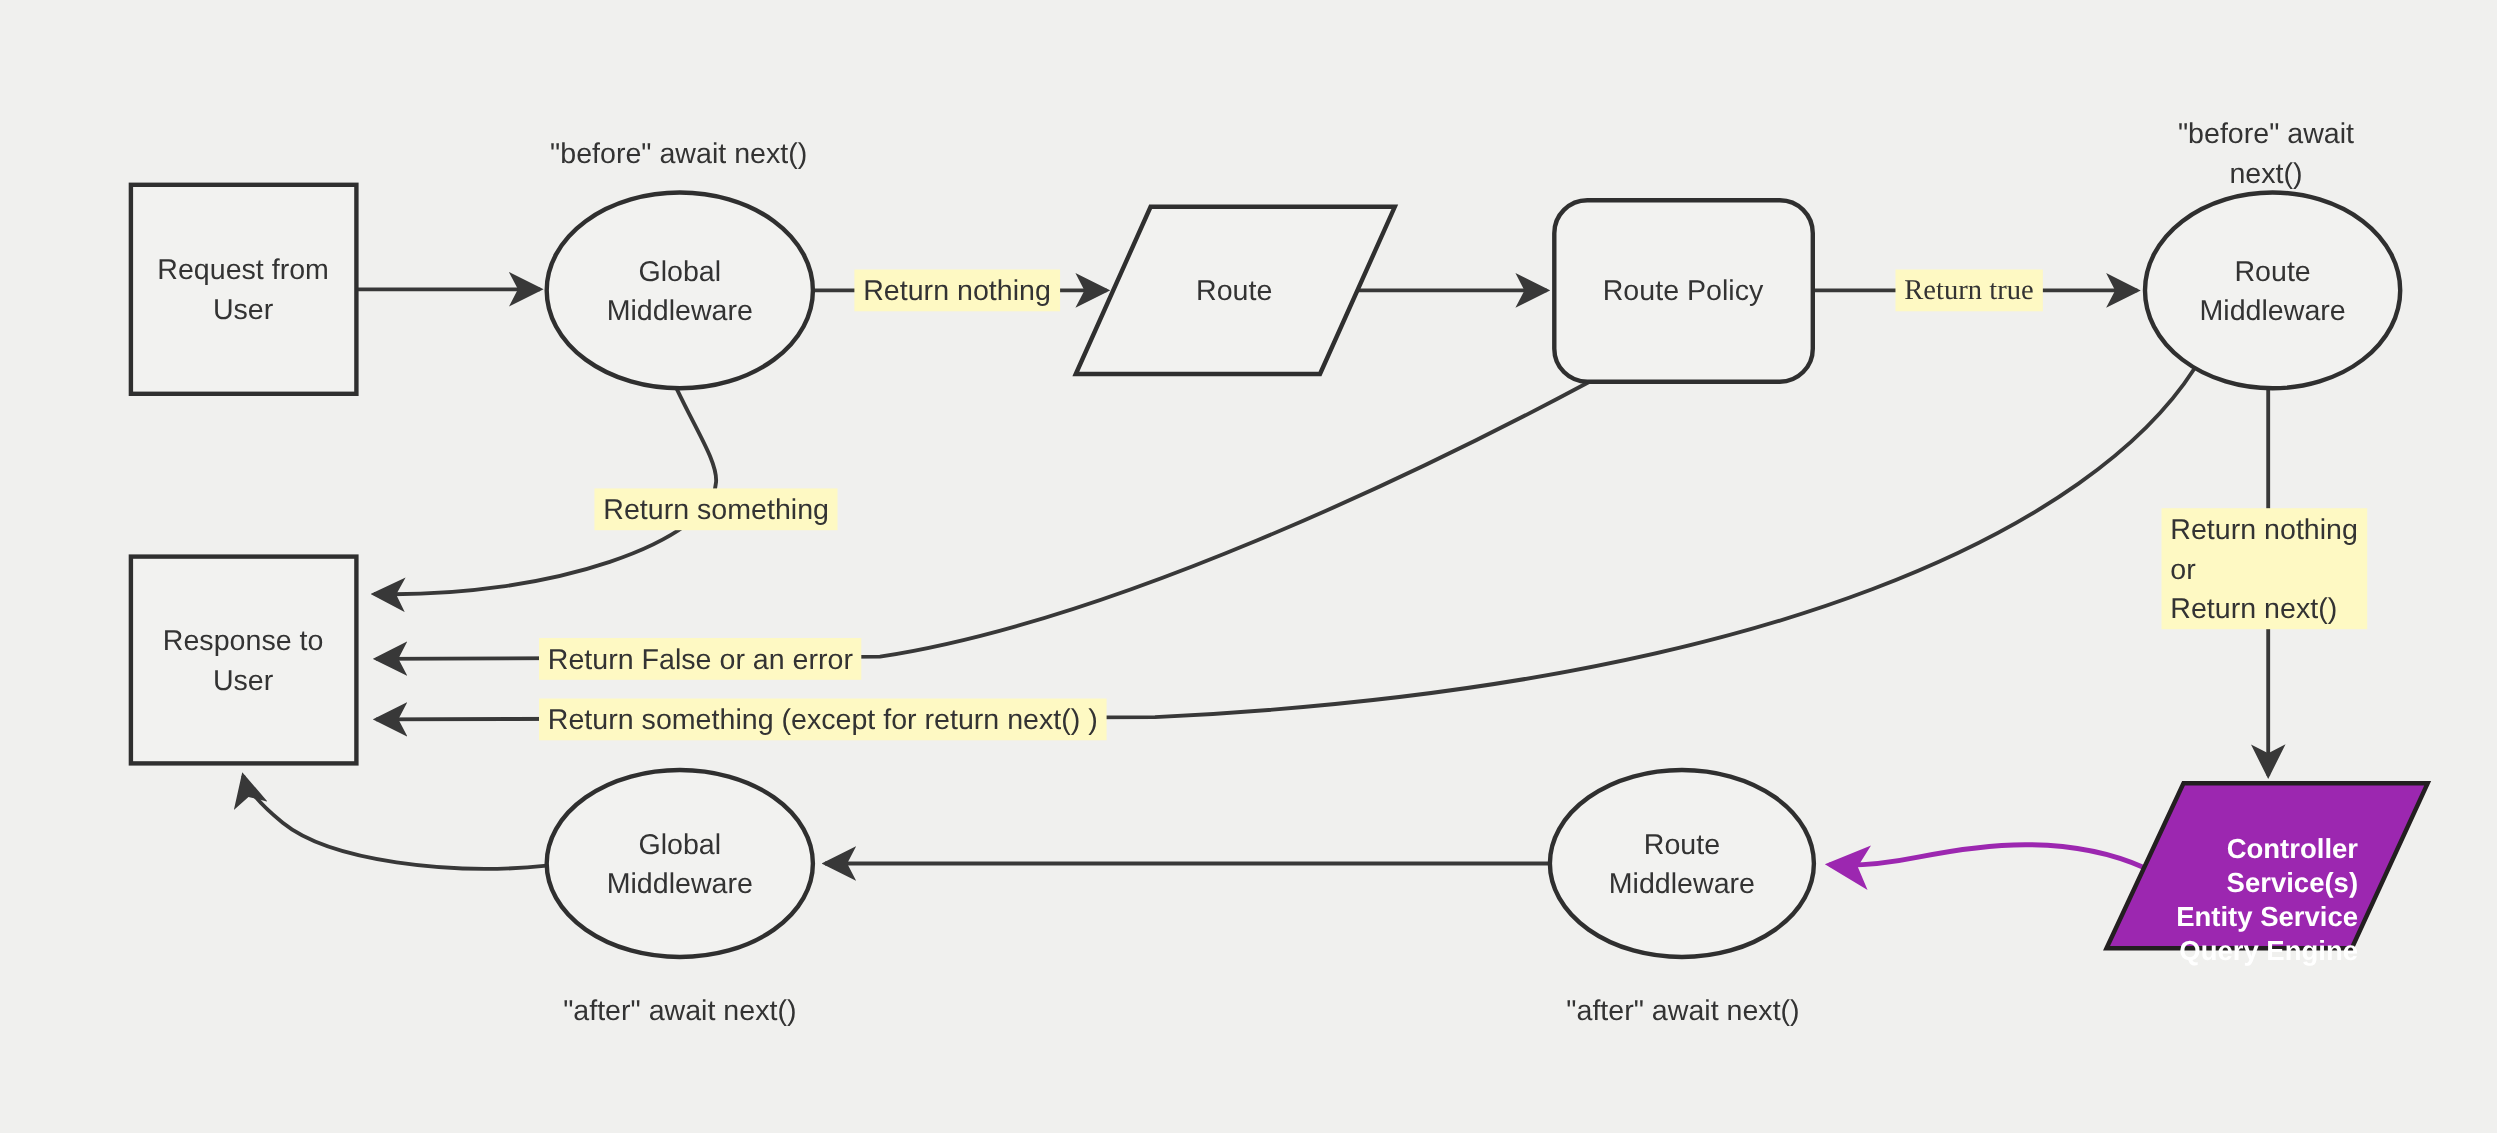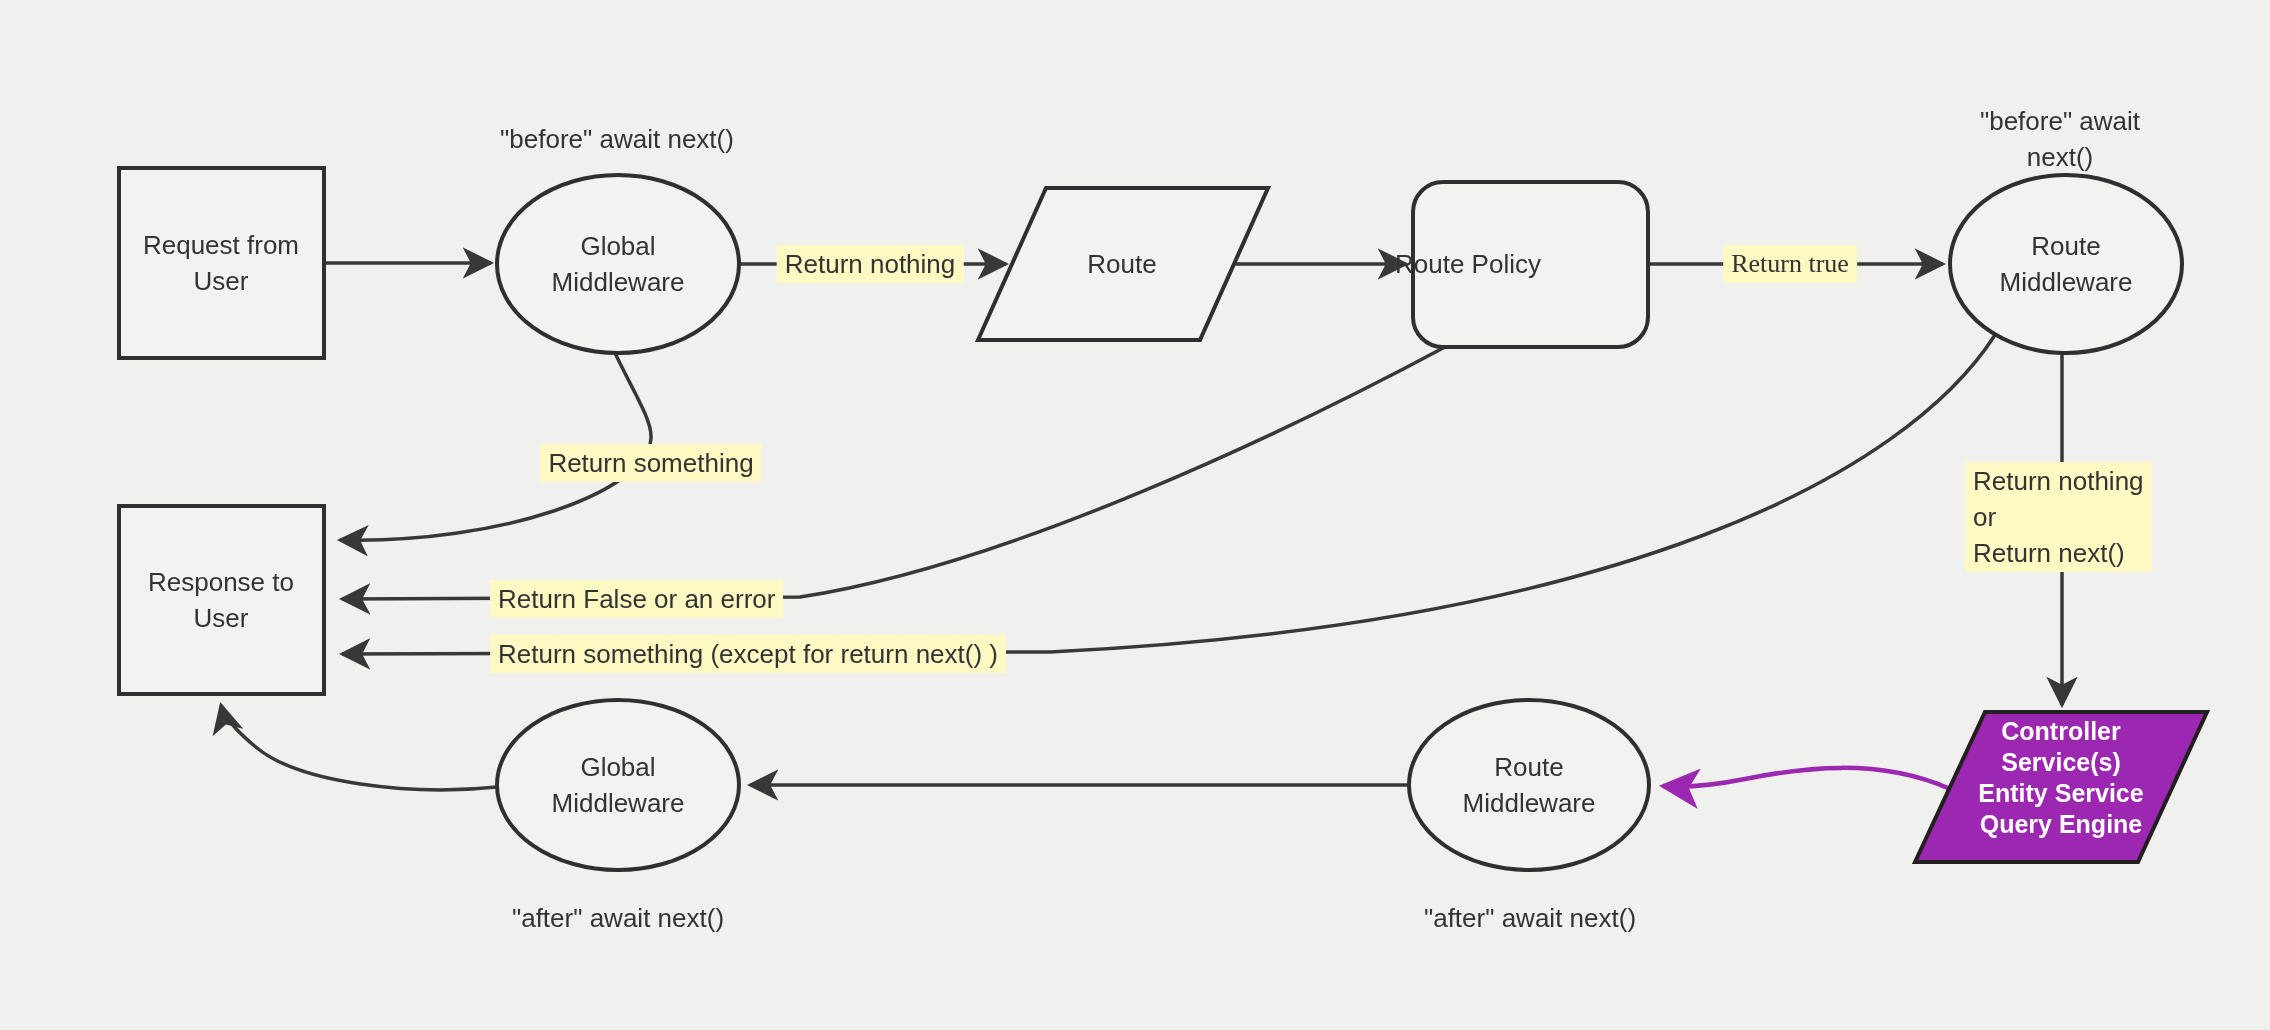--- a/index.html
+++ b/index.html
@@ -78,24 +78,24 @@
       <rect x="119" y="506" width="205" height="188"></rect>
     </g>
     <polygon points="1915,862 1985,712 2207,712 2138,862" fill="#9c27b0" stroke="#231f20" stroke-width="4"></polygon>
   </svg>
 
   <div class="lbl" style="left:221px; top:263px;">Request from
 User</div>
   <div class="lbl" style="left:618px; top:264px;">Global
 Middleware</div>
   <div class="lbl" style="left:1122px; top:264px;">Route</div>
-  <div class="lbl" style="left:1468px; top:264px;">Route Policy</div>
+  <div class="lbl" style="left:1530px; top:264px;">Route Policy</div>
   <div class="lbl" style="left:2066px; top:264px;">Route
 Middleware</div>
-  <div class="lbl purple-lbl" style="left:2061px; top:778px;">Controller
+  <div class="lbl purple-lbl" style="left:2061px; top:819px;text-align:right;">Controller
 Service(s)
 Entity Service
 Query Engine</div>
   <div class="lbl" style="left:1529px; top:785px;">Route
 Middleware</div>
   <div class="lbl" style="left:618px; top:785px;">Global
 Middleware</div>
   <div class="lbl" style="left:221px; top:600px;">Response to
 User</div>
 

